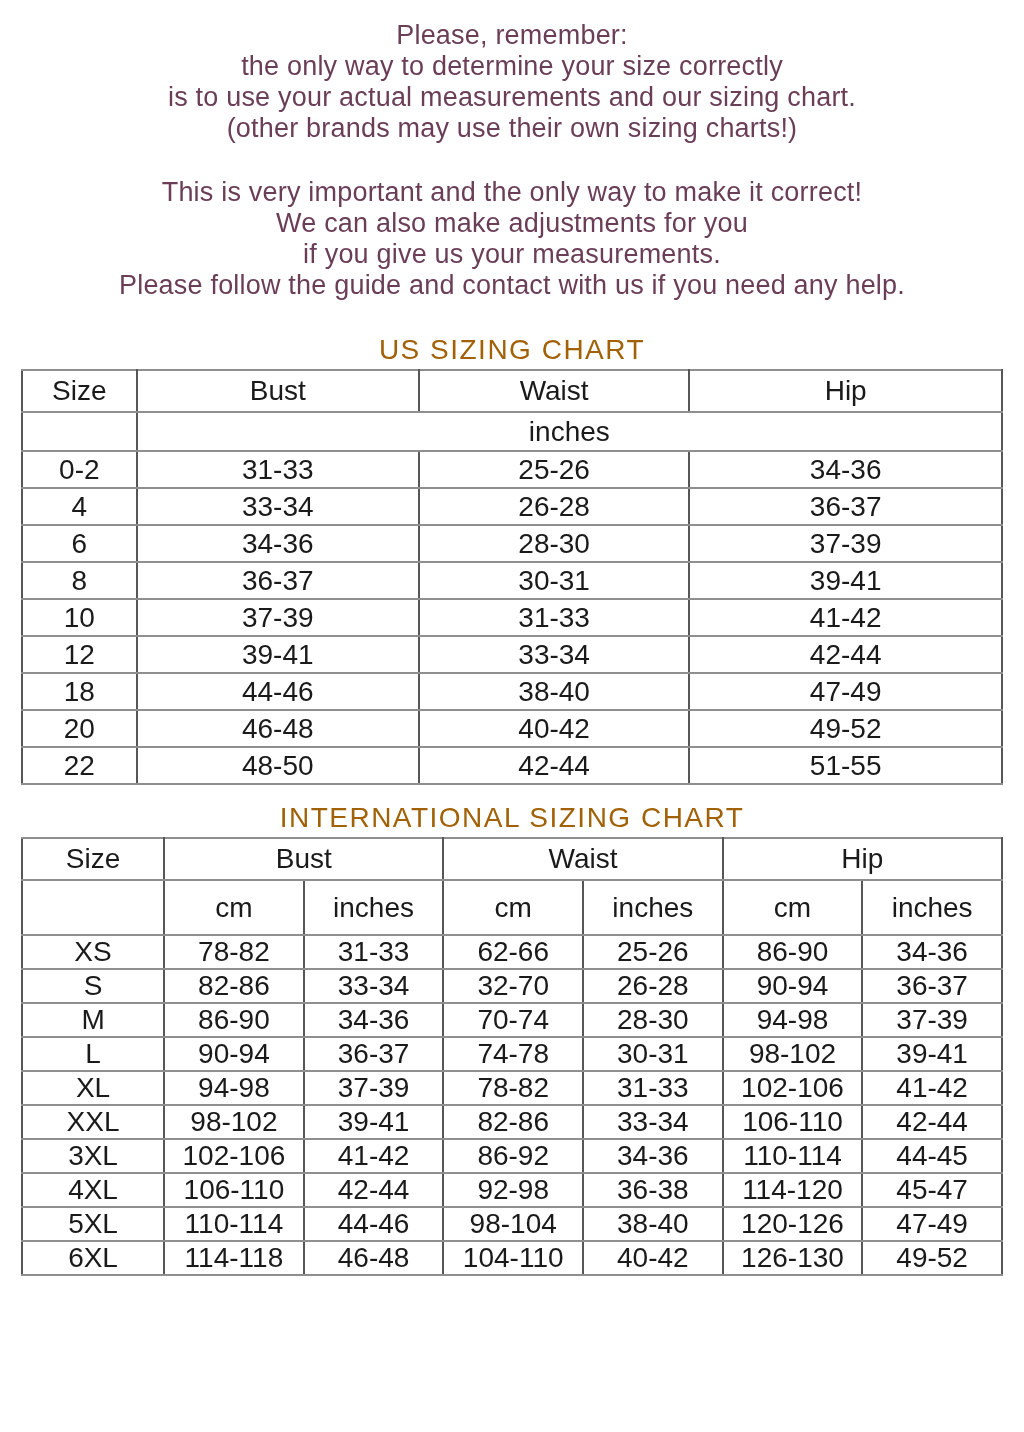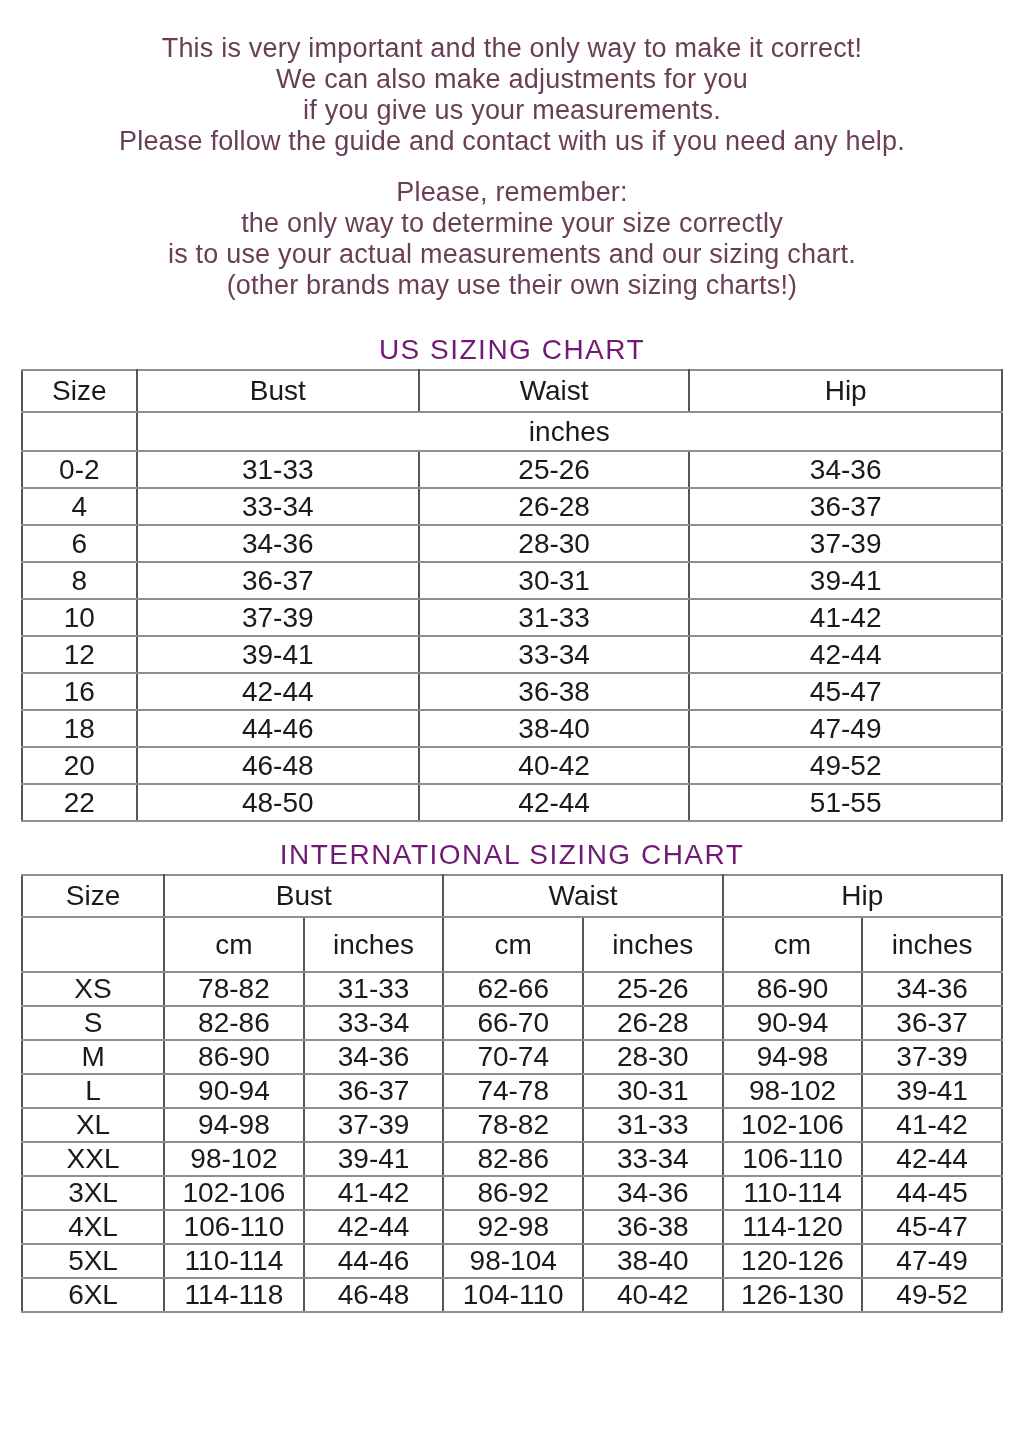--- a/index.html
+++ b/index.html
@@ -24,21 +24,21 @@
     line-height: 31px;
     letter-spacing: 0.2px;
   }
   .intro-block.block1 { padding-top: 20px; }
   .intro-block.block2 { margin-top: 33px; }
   .section-title {
     text-align: center;
     font-size: 28px;
     line-height: 32px;
     letter-spacing: 1.5px;
-    color: #701a75;
+    color: #a16207;
     font-weight: 300;
   }
   .us-title   { margin-top: 33px; margin-bottom: 3px; }
   .intl-title { margin-top: 17px; margin-bottom: 3px; }
   table.size-table {
     width: 982px;
     margin: 0 auto;
     border-collapse: collapse;
     table-layout: fixed;
     border: 2px solid #0f766e;
@@ -61,31 +61,31 @@
   .intl-table tr     { height: 29px; }
   .intl-table tr.head-row { height: 42px; }
   .intl-table tr.unit-row { height: 55px; }
 </style>
 </head>
 <body>
 
 <div class="page">
 
   <div class="intro" style="color: rgb(107, 62, 88);">
+    <div class="intro-block block1">
+        <div>Please, remember:</div>
+        <div>the only way to determine your size correctly</div>
+        <div>is to use your actual measurements and our sizing chart.</div>
+        <div>(other brands may use their own sizing charts!)</div>
+      </div>
     <div class="intro-block block2">
         <div>This is very important and the only way to make it correct!</div>
         <div>We can also make adjustments for you</div>
         <div>if you give us your measurements.</div>
         <div>Please follow the guide and contact with us if you need any help.</div>
-      </div>
-    <div class="intro-block block1">
-        <div>Please, remember:</div>
-        <div>the only way to determine your size correctly</div>
-        <div>is to use your actual measurements and our sizing chart.</div>
-        <div>(other brands may use their own sizing charts!)</div>
       </div>
   </div>
 
   <div class="section-title us-title">US SIZING CHART</div>
 
   <table class="size-table us-table">
     <colgroup>
       <col style="width:11.7%">
       <col style="width:28.8%">
       <col style="width:27.6%">
@@ -134,26 +134,20 @@
           <td>31-33</td>
           <td>41-42</td>
         </tr>
         <tr>
           <td>12</td>
           <td>39-41</td>
           <td>33-34</td>
           <td>42-44</td>
         </tr>
         <tr>
-          <td>16</td>
-          <td>42-44</td>
-          <td>36-38</td>
-          <td>45-47</td>
-        </tr>
-        <tr>
           <td>18</td>
           <td>44-46</td>
           <td>38-40</td>
           <td>47-49</td>
         </tr>
         <tr>
           <td>20</td>
           <td>46-48</td>
           <td>40-42</td>
           <td>49-52</td>
@@ -203,21 +197,21 @@
           <td>31-33</td>
           <td>62-66</td>
           <td>25-26</td>
           <td>86-90</td>
           <td>34-36</td>
         </tr>
         <tr>
           <td>S</td>
           <td>82-86</td>
           <td>33-34</td>
-          <td>66-70</td>
+          <td>32-70</td>
           <td>26-28</td>
           <td>90-94</td>
           <td>36-37</td>
         </tr>
         <tr>
           <td>M</td>
           <td>86-90</td>
           <td>34-36</td>
           <td>70-74</td>
           <td>28-30</td>

